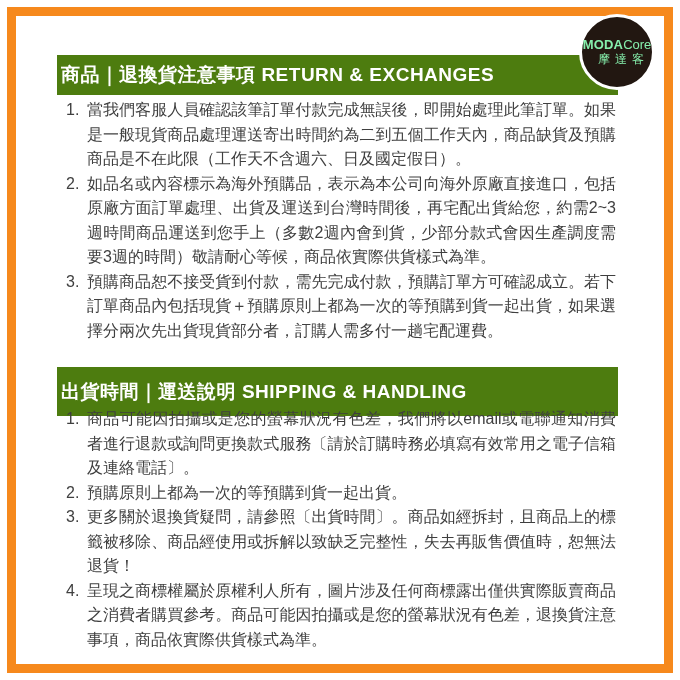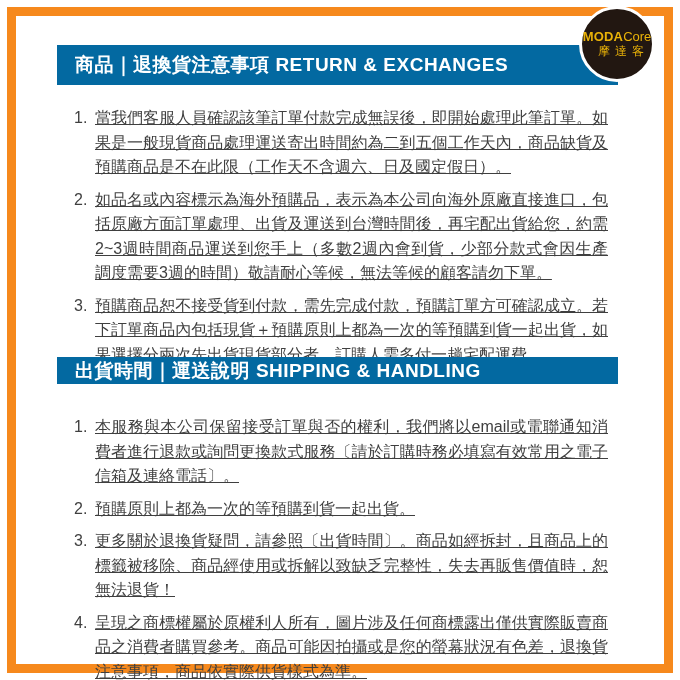--- a/index.html
+++ b/index.html
@@ -21,43 +21,44 @@
     top: 7px;
     right: 7px;
     bottom: 7px;
     border: 9px solid #F6891D;
     pointer-events: none;
   }
   .header-bar {
     position: absolute;
     left: 57px;
     width: 561px;
-    background: #0369a1;
+    background: #4d7c0f;
     color: #ffffff;
     font-weight: bold;
     font-size: 19px;
     letter-spacing: 0.5px;
     display: flex;
     align-items: center;
-    padding-left: 18px;
+    padding-left: 4px;
     box-sizing: border-box;
+    margin-top: 10px;
   }
   .header-bar.returns { top: 45px; height: 40px; }
-  .header-bar.shipping { top: 357px; height: 27px; }
+  .header-bar.shipping { top: 357px; height: 49px; }
 
   .logo {
     position: absolute;
     left: 579px;
-    top: 6px;
+    top: 14px;
     width: 70px;
     height: 70px;
     background: #221711;
     border: 3px solid #ffffff;
     border-radius: 50%;
-    color: #eab308;
+    color: #86efac;
     display: flex;
     flex-direction: column;
     align-items: center;
     justify-content: center;
     line-height: 1.15;
   }
   .logo .latin { font-size: 13px; white-space: nowrap; }
   .logo .latin .bold { font-weight: bold; letter-spacing: 0.2px; }
   .logo .latin .light { font-weight: normal; }
   .logo .cjk {
@@ -79,22 +80,21 @@
     font-size: 16px;
     line-height: 24.5px;
     text-align: justify;
   }
   .notice-list.returns { top: 98px; }
   .notice-list.shipping { top: 407px; }
   .notice-list li {
     counter-increment: n;
     position: relative;
     padding-left: 21px;
-    margin: 8px;
-    text-decoration: underline;
+    margin: 0;
   }
   .notice-list li::before {
     content: counter(n) ".";
     position: absolute;
     left: 0;
     top: 0;
   }
 </style>
 </head>
 <body>
@@ -109,28 +109,28 @@
 
   <div class="logo">
     <div class="latin">
       <span class="bold">MODA</span><span class="light">Core</span>
     </div>
     <div class="cjk">摩達客</div>
   </div>
 
   <ol class="notice-list returns">
     <li>當我們客服人員確認該筆訂單付款完成無誤後，即開始處理此筆訂單。如果是一般現貨商品處理運送寄出時間約為二到五個工作天內，商品缺貨及預購商品是不在此限（工作天不含週六、日及國定假日）。</li>
-    <li>如品名或內容標示為海外預購品，表示為本公司向海外原廠直接進口，包括原廠方面訂單處理、出貨及運送到台灣時間後，再宅配出貨給您，約需2~3週時間商品運送到您手上（多數2週內會到貨，少部分款式會因生產調度需要3週的時間）敬請耐心等候，無法等候的顧客請勿下單。</li>
+    <li>如品名或內容標示為海外預購品，表示為本公司向海外原廠直接進口，包括原廠方面訂單處理、出貨及運送到台灣時間後，再宅配出貨給您，約需2~3週時間商品運送到您手上（多數2週內會到貨，少部分款式會因生產調度需要3週的時間）敬請耐心等候，商品依實際供貨樣式為準。</li>
     <li>預購商品恕不接受貨到付款，需先完成付款，預購訂單方可確認成立。若下訂單商品內包括現貨＋預購原則上都為一次的等預購到貨一起出貨，如果選擇分兩次先出貨現貨部分者，訂購人需多付一趟宅配運費。</li>
   </ol>
 
   <div class="header-bar shipping">
     <span>出貨時間｜運送說明 SHIPPING &amp; HANDLING</span>
   </div>
 
   <ol class="notice-list shipping">
-    <li>本服務與本公司保留接受訂單與否的權利，我們將以email或電聯通知消費者進行退款或詢問更換款式服務〔請於訂購時務必填寫有效常用之電子信箱及連絡電話〕。</li>
+    <li>商品可能因拍攝或是您的螢幕狀況有色差，我們將以email或電聯通知消費者進行退款或詢問更換款式服務〔請於訂購時務必填寫有效常用之電子信箱及連絡電話〕。</li>
     <li>預購原則上都為一次的等預購到貨一起出貨。</li>
     <li>更多關於退換貨疑問，請參照〔出貨時間〕。商品如經拆封，且商品上的標籤被移除、商品經使用或拆解以致缺乏完整性，失去再販售價值時，恕無法退貨！</li>
     <li>呈現之商標權屬於原權利人所有，圖片涉及任何商標露出僅供實際販賣商品之消費者購買參考。商品可能因拍攝或是您的螢幕狀況有色差，退換貨注意事項，商品依實際供貨樣式為準。</li>
   </ol>
 
 </div>
 
 </body></html>

